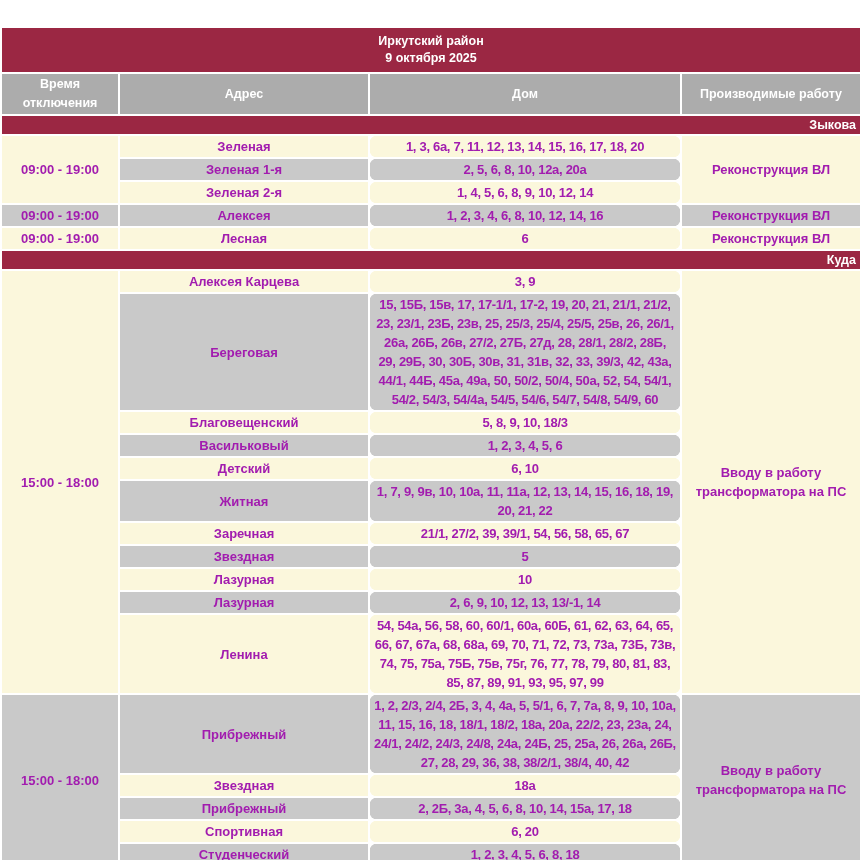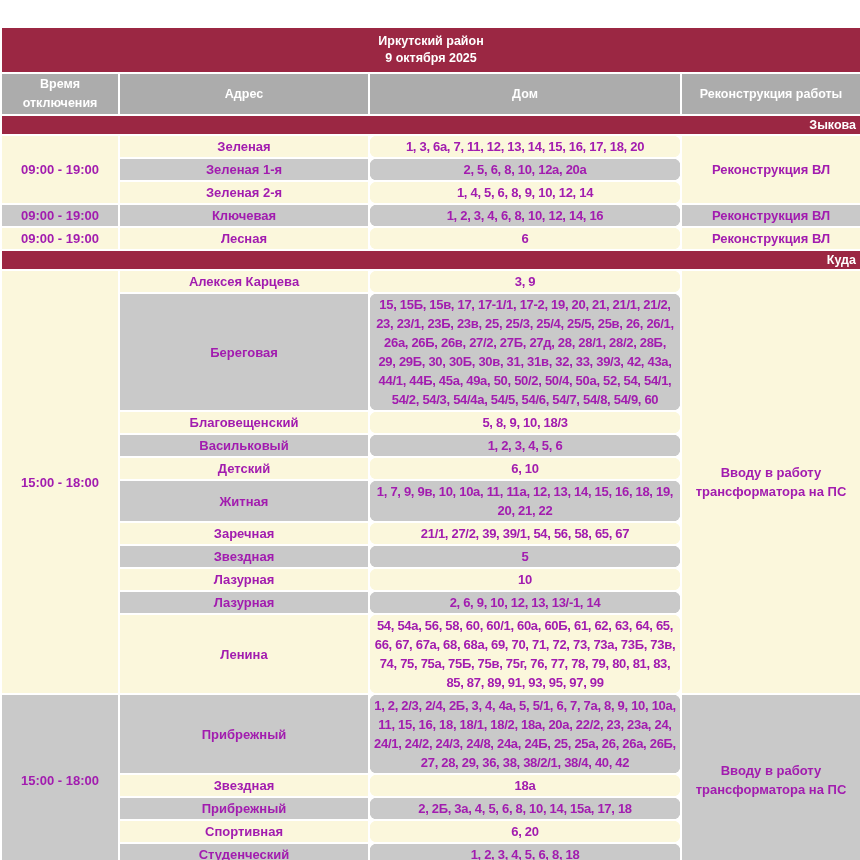--- a/index.html
+++ b/index.html
@@ -67,21 +67,21 @@
       <tr>
         <th colspan="4" class="title-band">
           <div>Иркутский район</div>
           <div>9 октября 2025</div>
         </th>
       </tr>
       <tr class="col-headers">
         <th>Время отключения</th>
         <th>Адрес</th>
         <th>Дом</th>
-        <th>Реконструкция работы</th>
+        <th>Производимые работу</th>
       </tr>
     </thead>
     <tbody>
 
       <tr>
         <td colspan="4" class="section-band">Зыкова</td>
       </tr>
       <tr>
         <td class="c" rowspan="3">09:00 - 19:00</td>
         <td class="c">Зеленая</td>
@@ -91,21 +91,21 @@
       <tr>
         <td class="g">Зеленая 1-я</td>
         <td class="g houses">2, 5, 6, 8, 10, 12а, 20а</td>
       </tr>
       <tr>
         <td class="c">Зеленая 2-я</td>
         <td class="c houses">1, 4, 5, 6, 8, 9, 10, 12, 14</td>
       </tr>
       <tr>
         <td class="g">09:00 - 19:00</td>
-        <td class="g">Ключевая</td>
+        <td class="g">Алексея</td>
         <td class="g houses">1, 2, 3, 4, 6, 8, 10, 12, 14, 16</td>
         <td class="g">Реконструкция ВЛ</td>
       </tr>
       <tr>
         <td class="c">09:00 - 19:00</td>
         <td class="c">Лесная</td>
         <td class="c houses">6</td>
         <td class="c">Реконструкция ВЛ</td>
       </tr>
 

